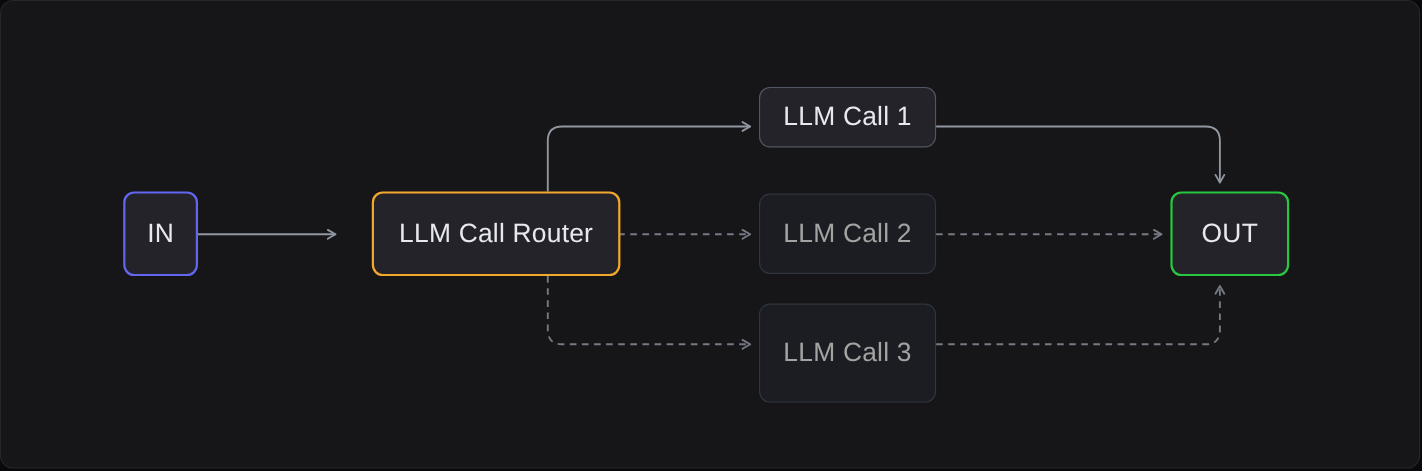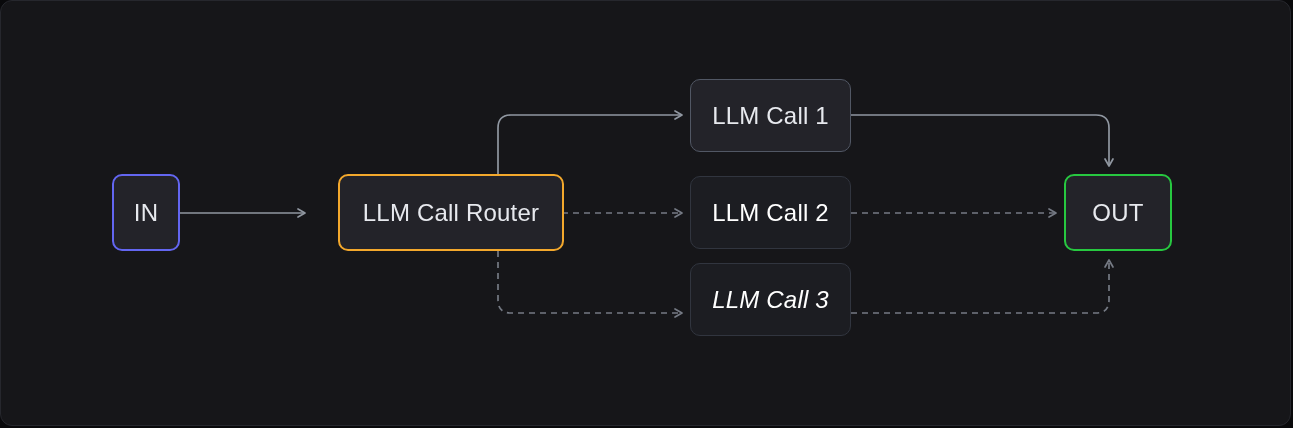--- a/index.html
+++ b/index.html
@@ -38,27 +38,27 @@
     justify-content: center;
     color: #e7e9ee;
     font-size: 24px;
     font-weight: 500;
     letter-spacing: 0.2px;
     white-space: nowrap;
   }
   .node.thin-border { border-width: 1.5px; }
   .node.inactive {
     background: #1c1d22;
-    color: #ffffff;
+    color: #a3a3a3;
   }
   .node-in     { left: 111px; top: 173px; width: 68px;  height: 77px; justify-content: center; }
   .node-router { left: 313px; top: 173px; width: 226px; height: 77px; margin-left: 24px; }
-  .node-call1  { left: 689px; top: 78px;  width: 161px; height: 73px; }
+  .node-call1  { left: 689px; top: 78px;  width: 161px; height: 55px; }
   .node-call2  { left: 689px; top: 175px; width: 161px; height: 73px; }
-  .node-call3  { left: 689px; top: 262px; width: 161px; height: 73px; font-style: italic; }
+  .node-call3  { left: 689px; top: 275px; width: 161px; height: 90px; }
   .node-out    { left: 1063px; top: 173px; width: 108px; height: 77px; }
 </style>
 </head>
 <body>
 
 <div class="canvas">
 
   <svg class="edges" viewBox="0 0 1293 428" xmlns="http://www.w3.org/2000/svg">
     <defs>
       <marker id="arrow-solid" markerUnits="userSpaceOnUse" markerWidth="14" markerHeight="14" refX="10" refY="7" orient="auto">

